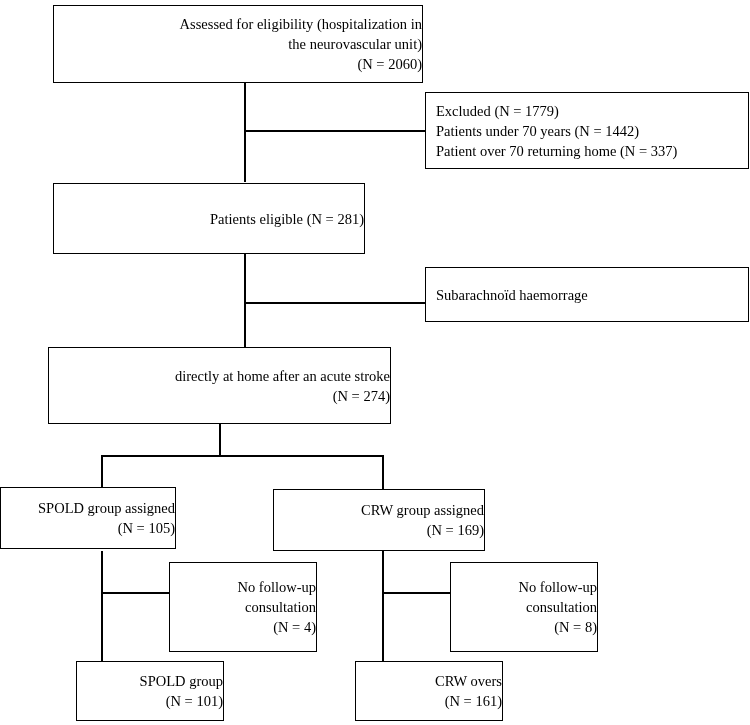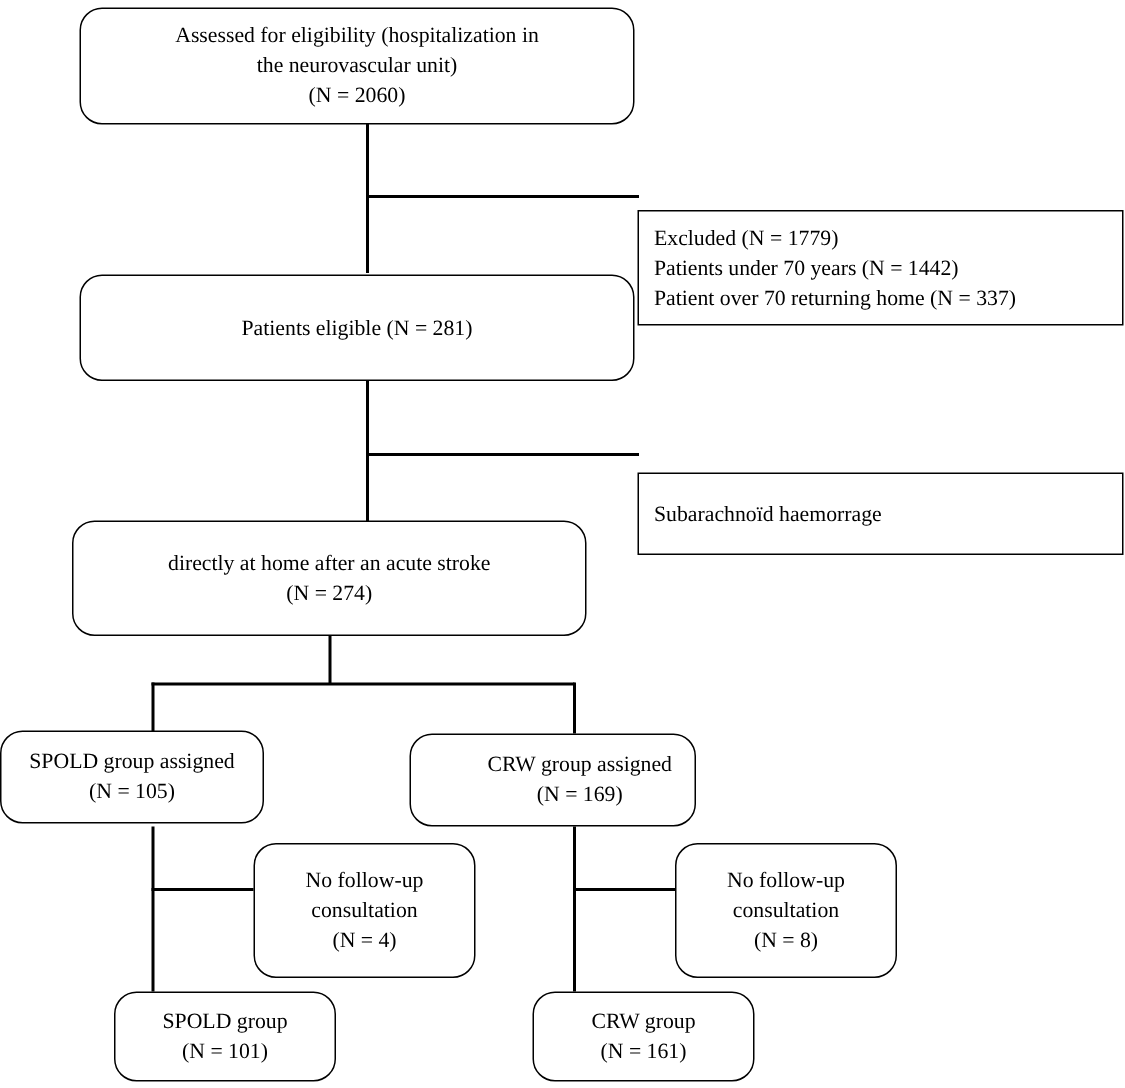--- a/index.html
+++ b/index.html
@@ -21,28 +21,26 @@
     position: absolute;
     box-sizing: border-box;
     border: 1.6px solid #000000;
     background: #ffffff;
     display: flex;
     flex-direction: column;
     justify-content: center;
     z-index: 2;
   }
   .node.center {
-    align-items: center;
+    align-items: flex-end;
     text-align: center;
-    border-radius: 15px;
   }
   .node.left {
     align-items: flex-start;
     text-align: center;
-    margin-top: 48px;
   }
   .node .line {
     display: block;
     font-size: 14.5px;
     line-height: 20px;
     color: #000000;
     white-space: nowrap;
   }
   .node.left .line {
     padding-left: 10px;
@@ -84,39 +82,39 @@
     <span class="line">the neurovascular unit)</span>
     <span class="line">(N = 2060)</span>
   </div>
 
   <div class="node left" style="left:425px; top:92px; width:324px; height:77px;">
     <span class="line">Excluded (N = 1779)</span>
     <span class="line">Patients under 70 years (N = 1442)</span>
     <span class="line">Patient over 70 returning home (N = 337)</span>
   </div>
 
-  <div class="node center" style="left:53px; top:183px; width:370px; height:71px;">
+  <div class="node center" style="left:53px; top:183px; width:312px; height:71px;">
     <span class="line">Patients eligible (N = 281)</span>
   </div>
 
   <div class="node left" style="left:425px; top:267px; width:324px; height:55px;">
     <span class="line">Subarachnoïd haemorrage</span>
   </div>
 
   <div class="node center" style="left:48px; top:347px; width:343px; height:77px;">
     <span class="line">directly at home after an acute stroke</span>
     <span class="line">(N = 274)</span>
   </div>
 
   <div class="node center" style="left:0px; top:487px; width:176px; height:62px;">
     <span class="line">SPOLD group assigned</span>
     <span class="line">(N = 105)</span>
   </div>
 
-  <div class="node center" style="left:273px; top:489px; width:191px; height:62px;padding-left:36px;">
+  <div class="node center" style="left:273px; top:489px; width:212px; height:62px;padding-left:36px;">
     <span class="line">CRW group assigned</span>
     <span class="line">(N = 169)</span>
   </div>
 
   <div class="node center" style="left:169px; top:562px; width:148px; height:90px;">
     <span class="line">No follow-up</span>
     <span class="line">consultation</span>
     <span class="line">(N = 4)</span>
   </div>
 
@@ -125,17 +123,17 @@
     <span class="line">consultation</span>
     <span class="line">(N = 8)</span>
   </div>
 
   <div class="node center" style="left:28px; top:661px; width:148px; height:60px;margin-left:48px;">
     <span class="line">SPOLD group</span>
     <span class="line">(N = 101)</span>
   </div>
 
   <div class="node center" style="left:355px; top:661px; width:148px; height:60px;">
-    <span class="line">CRW group</span>
+    <span class="line">CRW overs</span>
     <span class="line">(N = 161)</span>
   </div>
 
 </div>
 
 </body></html>

